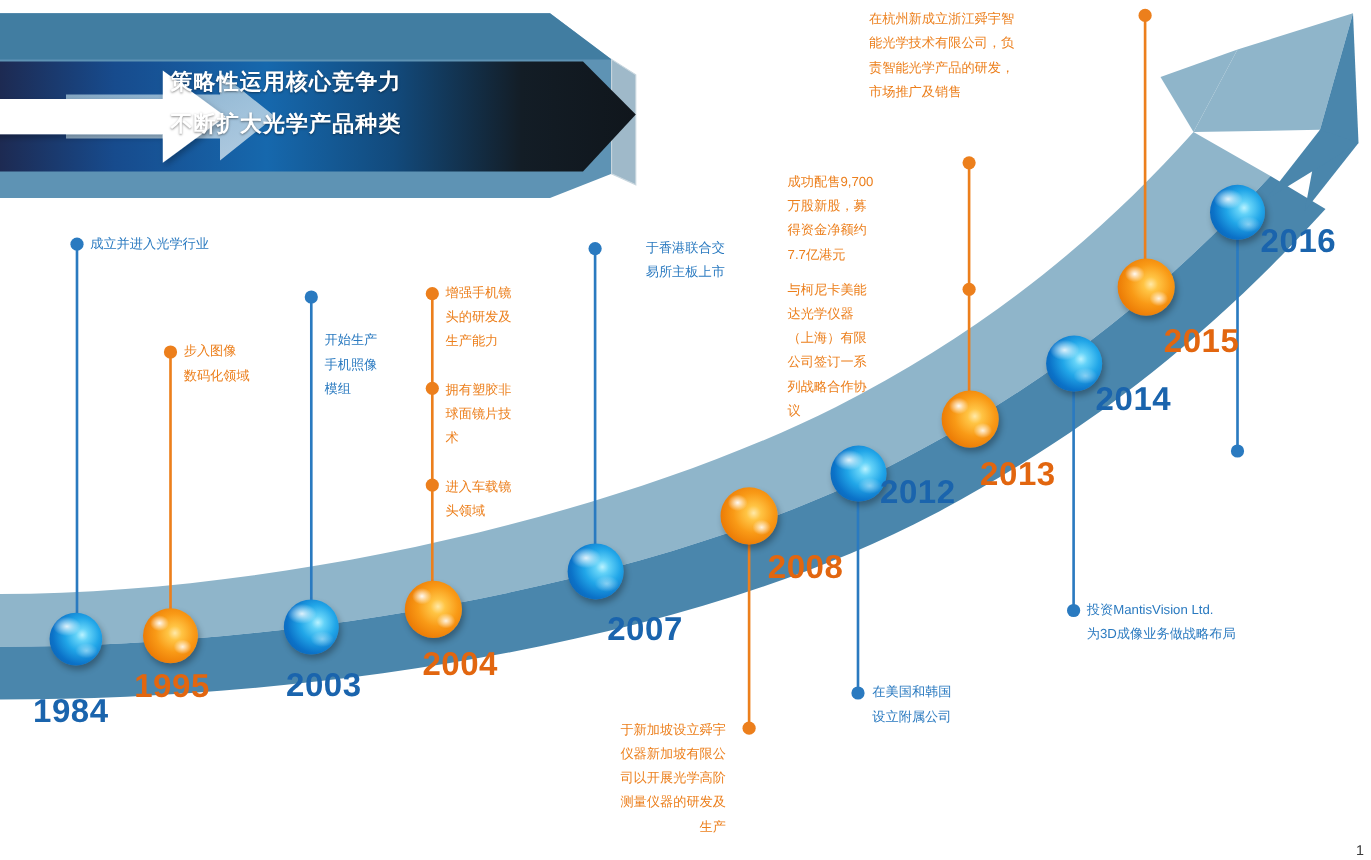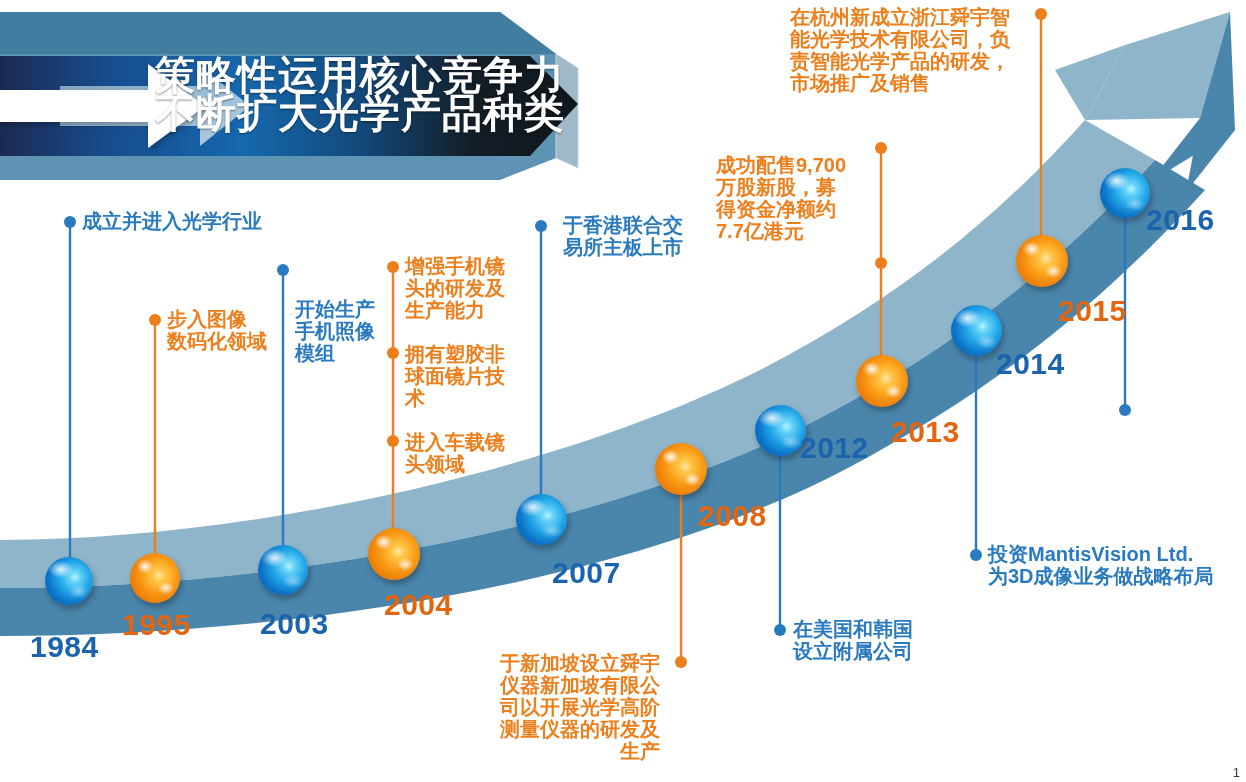--- a/index.html
+++ b/index.html
@@ -19,21 +19,21 @@
   .layer{position:absolute;left:0;top:0;width:1246px;height:782px;}
   .svg-layer{pointer-events:none;}
 
   
   #banner{position:absolute;left:0;top:8px;width:660px;height:180px;}
   #banner .b-title{
     position:absolute;
     left:155px; top:48px;
     width:420px;
     color:#ffffff;
-    font-size:40px;
+    font-size:20px;
     line-height:38px;
     font-weight:700;
     letter-spacing:1px;
     white-space:pre-line;
     text-shadow:0 1px 2px rgba(0,0,0,.45);
   }
 
   
   .node{
     position:absolute;
@@ -68,23 +68,23 @@
     font-weight:700;
     letter-spacing:.5px;
     white-space:nowrap;
   }
   .year.blue{color:#1a64ad;}
   .year.orange{color:#e2660f;}
 
   
   .callout{
     position:absolute;
-    font-size:20px;
+    font-size:12px;
     line-height:22px;
-    font-weight:700;
+    font-weight:400;
     white-space:pre-line;
   }
   .callout.blue{color:#2a7ac0;}
   .callout.orange{color:#ec7f1c;}
   .callout.just{text-align:justify;text-align-last:left;}
   .callout.rt{text-align:right;}
 
   
   #pageno{
     position:absolute;right:6px;bottom:2px;
@@ -212,20 +212,26 @@
 仪器新加坡有限公
 司以开展光学高阶
 测量仪器的研发及
 生产</div>
   <div class="callout blue" style="left:793px; top:618px; width:160px;">在美国和韩国
 设立附属公司</div>
   <div class="callout orange just" style="left:716px; top:154px; width:146px;">成功配售9,700
 万股新股，募
 得资金净额约
 7.7亿港元</div>
+  <div class="callout orange just" style="left:716px; top:252px; width:146px;">与柯尼卡美能
+达光学仪器
+（上海）有限
+公司签订一系
+列战略合作协
+议</div>
   <div class="callout blue" style="left:988px; top:543px; width:250px;">投资MantisVision Ltd.
 为3D成像业务做战略布局</div>
   <div class="callout orange" style="left:790px; top:6px;   width:240px;">在杭州新成立浙江舜宇智
 能光学技术有限公司，负
 责智能光学产品的研发，
 市场推广及销售</div>
 
   <div id="banner">
     <svg width="660" height="180" viewBox="0 0 660 180">
 

